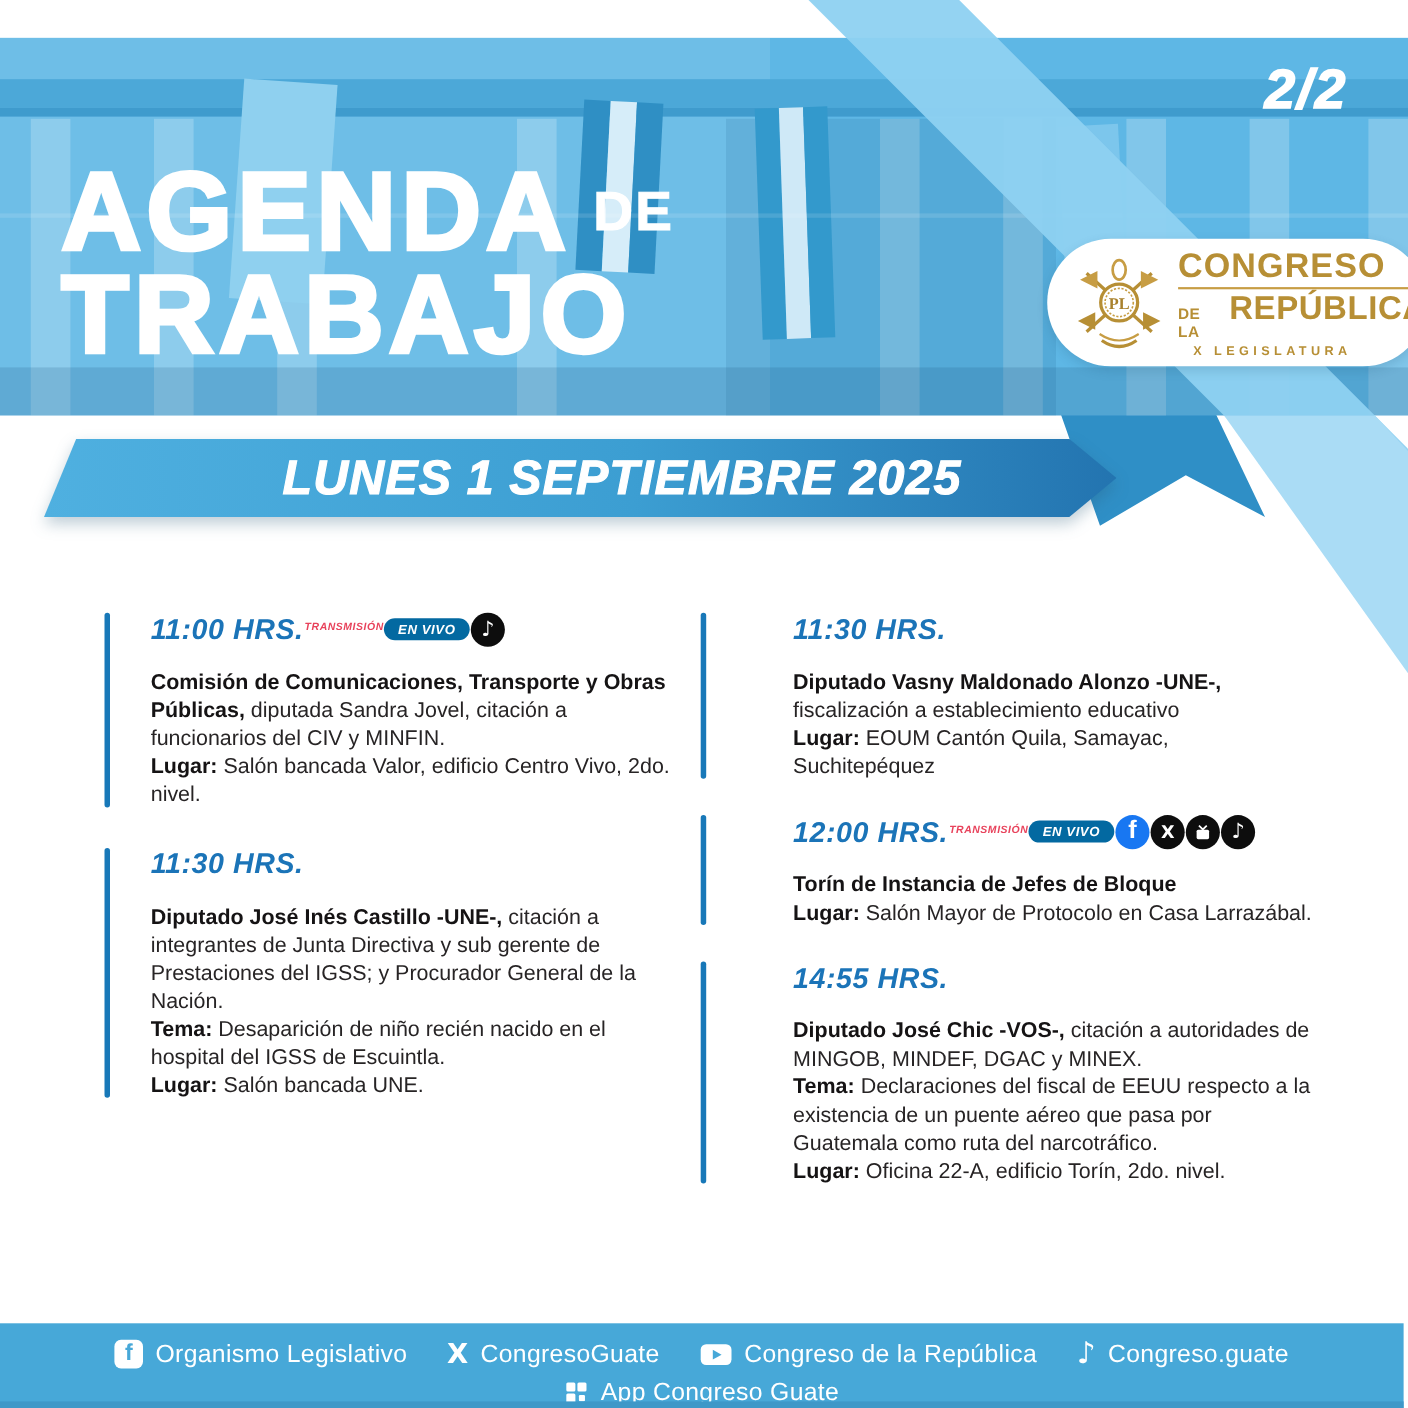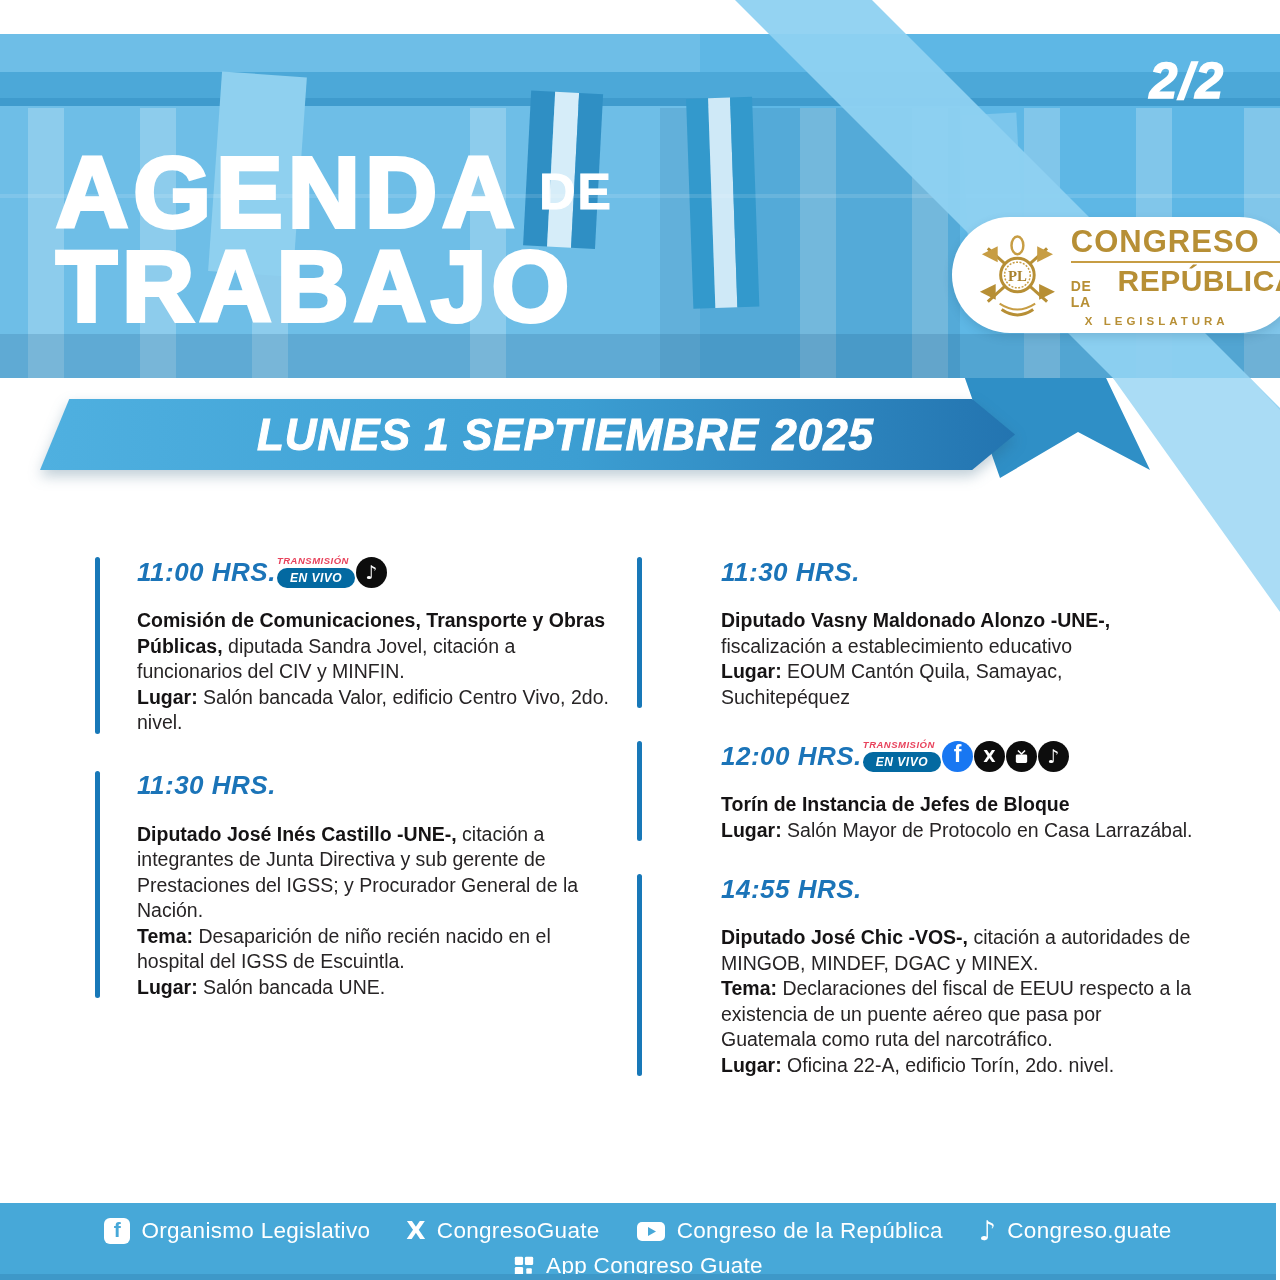--- a/index.html
+++ b/index.html
@@ -58,21 +58,21 @@
   .col-right .item{padding-left:84px;}
   .col-right .item{margin-bottom:26px;}
   .item::before{content:'';position:absolute;left:0;top:5px;bottom:2px;width:5px;
     border-radius:3px;background:#1878b8;}
   .item-head{display:flex;align-items:center;gap:1px;height:40px;margin-bottom:16px;}
   .time{color:#1b74b8;font-size:26px;font-weight:700;font-style:italic;letter-spacing:.5px;white-space:nowrap;}
   .body{margin:0;width:472px;font-size:19.5px;line-height:25.5px;color:#272425;}
   .body b{font-weight:700;color:#151314;}
 
   
-  .live{display:inline-flex;flex-direction:column;align-items:flex-start;line-height:1;}
+  .live{display:inline-flex;flex-direction:row;align-items:center;line-height:1;}
   .live-top{font-size:9.5px;font-weight:700;font-style:italic;color:#e8435c;letter-spacing:.5px;margin-bottom:2px;}
   .live-pill{background:#0369a1;color:#fff;font-size:12px;font-weight:700;font-style:italic;
     letter-spacing:.5px;padding:4px 13px;border-radius:13px;}
 
   
   .ci{width:31px;height:31px;border-radius:50%;background:#0d0d0d;color:#fff;
     display:inline-flex;align-items:center;justify-content:center;font-weight:700;
     font-size:16px;font-family:"DejaVu Sans",sans-serif;flex:0 0 auto;}
   .ci-facebook{background:#1877f2;font-size:23px;font-family:"Liberation Sans",sans-serif;padding-bottom:3px;box-sizing:border-box;}
   .ci-tiktok{font-size:19px;}

